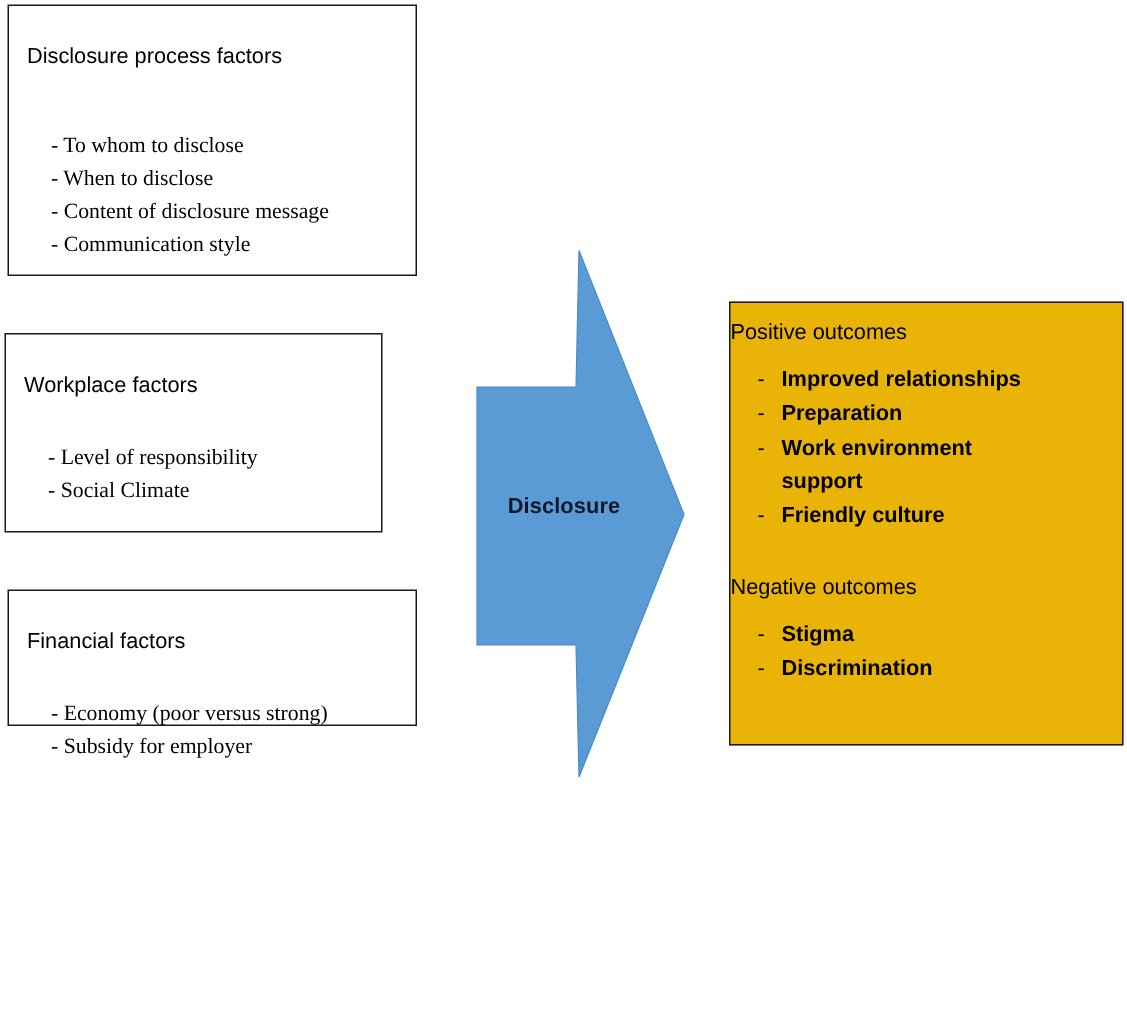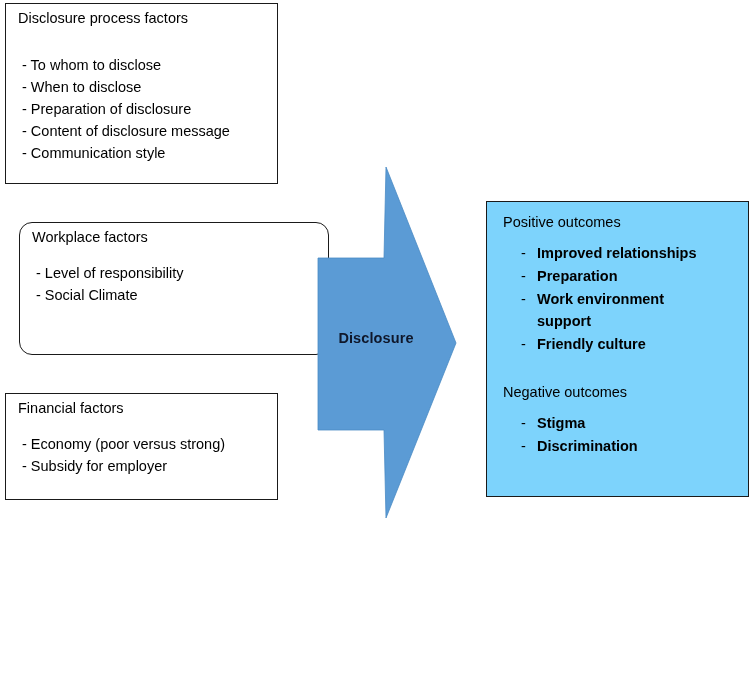--- a/index.html
+++ b/index.html
@@ -16,47 +16,48 @@
     width: 751px;
     height: 685px;
     background: #ffffff;
     overflow: hidden;
   }
   .factor-box {
     position: absolute;
     box-sizing: border-box;
     border: 1.5px solid #1a1a1a;
     background: #ffffff;
-    padding: 4px 12px 8px 12px;
+    padding: 24px 12px 8px 12px;
   }
   .box-title {
     font-size: 14.5px;
     line-height: 1.5;
     white-space: nowrap;
   }
   .box-list {
-    margin: 4px;
+    margin: 16px;
     padding: 0;
     list-style: none;
+    font-family: Liberation Serif, serif;
   }
   .box-list li {
     font-size: 14.5px;
     line-height: 1.52;
     white-space: nowrap;
   }
   .spacer-lg { height: 20px; }
   .spacer-sm { height: 9px; }
 
   
   #outcomes-box {
     position: absolute;
     box-sizing: border-box;
     border: 1.5px solid #1a1a1a;
-    background: #7dd3fc;
-    padding: 10px 16px;
+    background: #eab308;
+    padding: 10px 0;
   }
   .outcome-heading {
     font-size: 14.5px;
     line-height: 1.5;
     white-space: nowrap;
   }
   .outcome-list {
     margin: 8px 0 0 0;
     padding: 0;
     list-style: none;
@@ -108,36 +109,35 @@
 <body>
 
 <div id="canvas">
 
   <div class="factor-box" id="box-1" style="left:5px; top:3px; width:273px; height:181px;">
     <div class="box-title">Disclosure process factors</div>
     <div class="spacer-lg"></div>
     <ul class="box-list">
       <li>- To whom to disclose</li>
       <li>- When to disclose</li>
-      <li>- Preparation of disclosure</li>
       <li>- Content of disclosure message</li>
       <li>- Communication style</li>
     </ul>
   </div>
 
-  <div class="factor-box" id="box-2" style="left:19px; top:222px; width:310px; height:133px;border-radius:13px;">
+  <div class="factor-box" id="box-2" style="left:3px; top:222px; width:252px; height:133px;">
     <div class="box-title">Workplace factors</div>
     <div class="spacer-sm"></div>
     <ul class="box-list">
       <li>- Level of responsibility</li>
       <li>- Social Climate</li>
     </ul>
   </div>
 
-  <div class="factor-box" id="box-3" style="left:5px; top:393px; width:273px; height:107px;">
+  <div class="factor-box" id="box-3" style="left:5px; top:393px; width:273px; height:91px;">
     <div class="box-title">Financial factors</div>
     <div class="spacer-sm"></div>
     <ul class="box-list">
       <li>- Economy (poor versus strong)</li>
       <li>- Subsidy for employer</li>
     </ul>
   </div>
 
 
   <div id="arrow-wrap">

